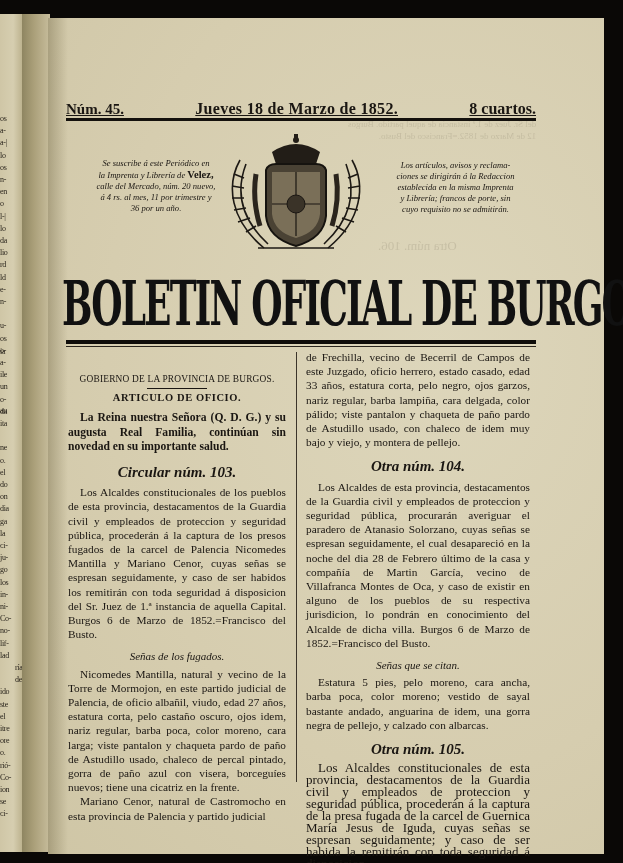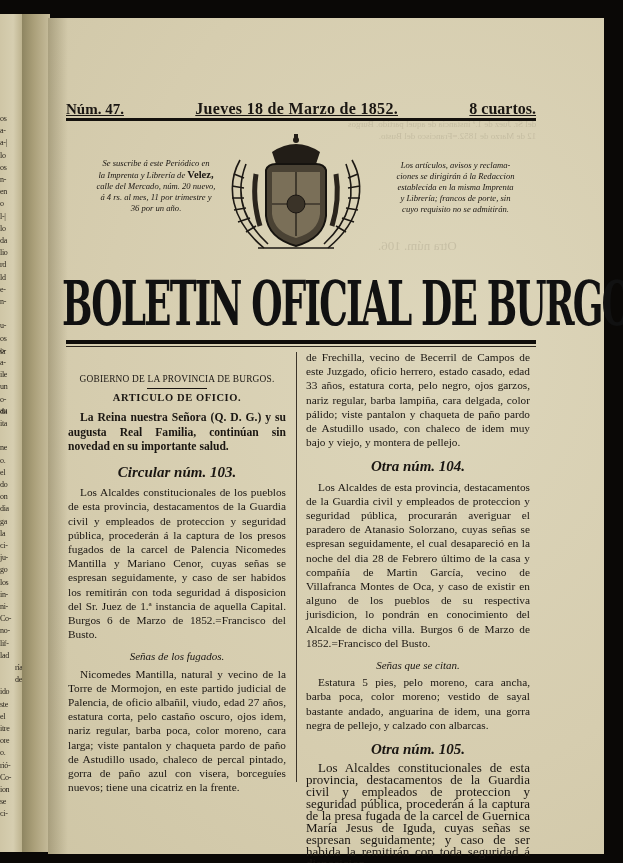--- a/index.html
+++ b/index.html
@@ -124,21 +124,21 @@
 <div class="gutter"></div>
 
 <div class="page">
   <div class="page-edge-shadow"></div>
 
   <div class="ghost" style="left:300px;top:100px;">del Sr. Juez de 1.ª instancia de aquel partido. Burgos
 12 de Marzo de 1852.=Francisco del Busto.</div>
   <div class="ghost" style="left:330px;top:222px;font-size:13px;">Otra núm. 106.</div>
 
   <div class="masthead-line issue-line">
-    <span class="num">Núm. 47.</span>
+    <span class="num">Núm. 45.</span>
     <span class="date">Jueves 18 de Marzo de 1852.</span>
     <span class="price">8 cuartos.</span>
   </div>
 
   <div class="sub-left">
     <div>Se suscribe á este Periódico en</div>
     <div><span>la Imprenta y Librería de</span> <b>Velez,</b></div>
     <div>calle del Mercado, núm. 20 nuevo,</div>
     <div>á 4 rs. al mes, 11 por trimestre y</div>
     <div>36 por un año.</div>
@@ -187,20 +187,21 @@
     <div class="hdr-rule"></div>
     <div class="hdr-art">ARTICULO DE OFICIO.</div>
     <p class="lead">La Reina nuestra Señora (Q. D. G.) y su augusta Real Familia, continúan sin novedad en su importante salud.</p>
     <div class="h-circ">
       <span>Circular</span>
       <span>núm. 103.</span>
     </div>
     <p>Los Alcaldes constitucionales de los pueblos de esta provincia, destacamentos de la Guardia civil y empleados de proteccion y seguridad pública, procederán á la captura de los presos fugados de la carcel de Palencia Nicomedes Mantilla y Mariano Cenor, cuyas señas se espresan seguidamente, y caso de ser habidos los remitirán con toda seguridad á disposicion del Sr. Juez de 1.ª instancia de aquella Capital. Burgos 6 de Marzo de 1852.=Francisco del Busto.</p>
     <div class="h-sub">Señas de los fugados.</div>
     <p>Nicomedes Mantilla, natural y vecino de la Torre de Mormojon, en este partido judicial de Palencia, de oficio albañil, viudo, edad 27 años, estatura corta, pelo castaño oscuro, ojos idem, nariz regular, barba poca, color moreno, cara larga; viste pantalon y chaqueta pardo de paño de Astudillo usado, chaleco de percal pintado, gorra de paño azul con visera, borceguíes nuevos; tiene una cicatriz en la frente.</p>
+    <p>Mariano Cenor, natural de Castromocho en esta provincia de Palencia y partido judicial</p>
   </div>
 
   <div class="col col-right">
     <p class="noind">de Frechilla, vecino de Becerril de Campos de este Juzgado, oficio herrero, estado casado, edad 33 años, estatura corta, pelo negro, ojos garzos, nariz regular, barba lampiña, cara delgada, color pálido; viste pantalon y chaqueta de paño pardo de Astudillo usado, con chaleco de idem muy bajo y viejo, y montera de pellejo.</p>
     <div class="h-circ">Otra núm. 104.</div>
     <p>Los Alcaldes de esta provincia, destacamentos de la Guardia civil y empleados de proteccion y seguridad pública, procurarán averiguar el paradero de Atanasio Solorzano, cuyas señas se espresan seguidamente, el cual desapareció en la noche del dia 28 de Febrero último de la casa y compañía de Martin García, vecino de Villafranca Montes de Oca, y caso de existir en alguno de los pueblos de su respectiva jurisdicion, lo pondrán en conocimiento del Alcalde de dicha villa. Burgos 6 de Marzo de 1852.=Francisco del Busto.</p>
     <div class="h-sub">Señas que se citan.</div>
     <p>Estatura 5 pies, pelo moreno, cara ancha, barba poca, color moreno; vestido de sayal bastante andado, anguarina de idem, una gorra negra de pellejo, y calzado con albarcas.</p>
     <div class="h-circ">Otra núm. 105.</div>
     <p class="small">Los Alcaldes constitucionales de esta provincia, destacamentos de la Guardia civil y empleados de proteccion y seguridad pública, procederán á la captura de la presa fugada de la carcel de Guernica María Jesus de Iguda, cuyas señas se espresan seguidamente; y caso de ser habida la remitirán con toda seguridad á disposicion</p>

